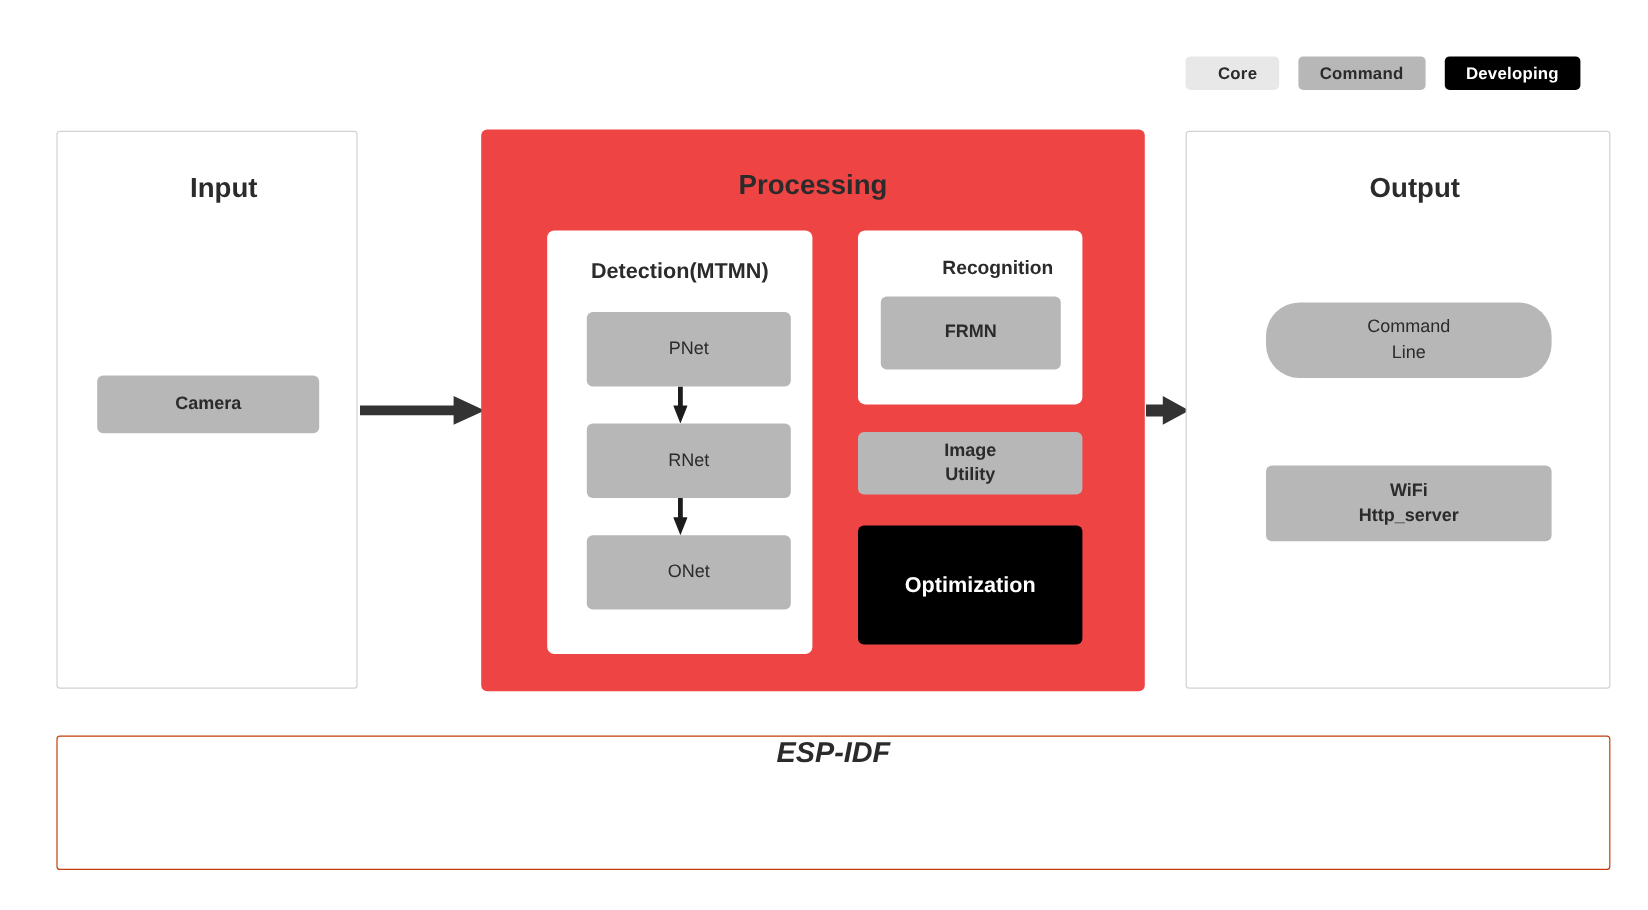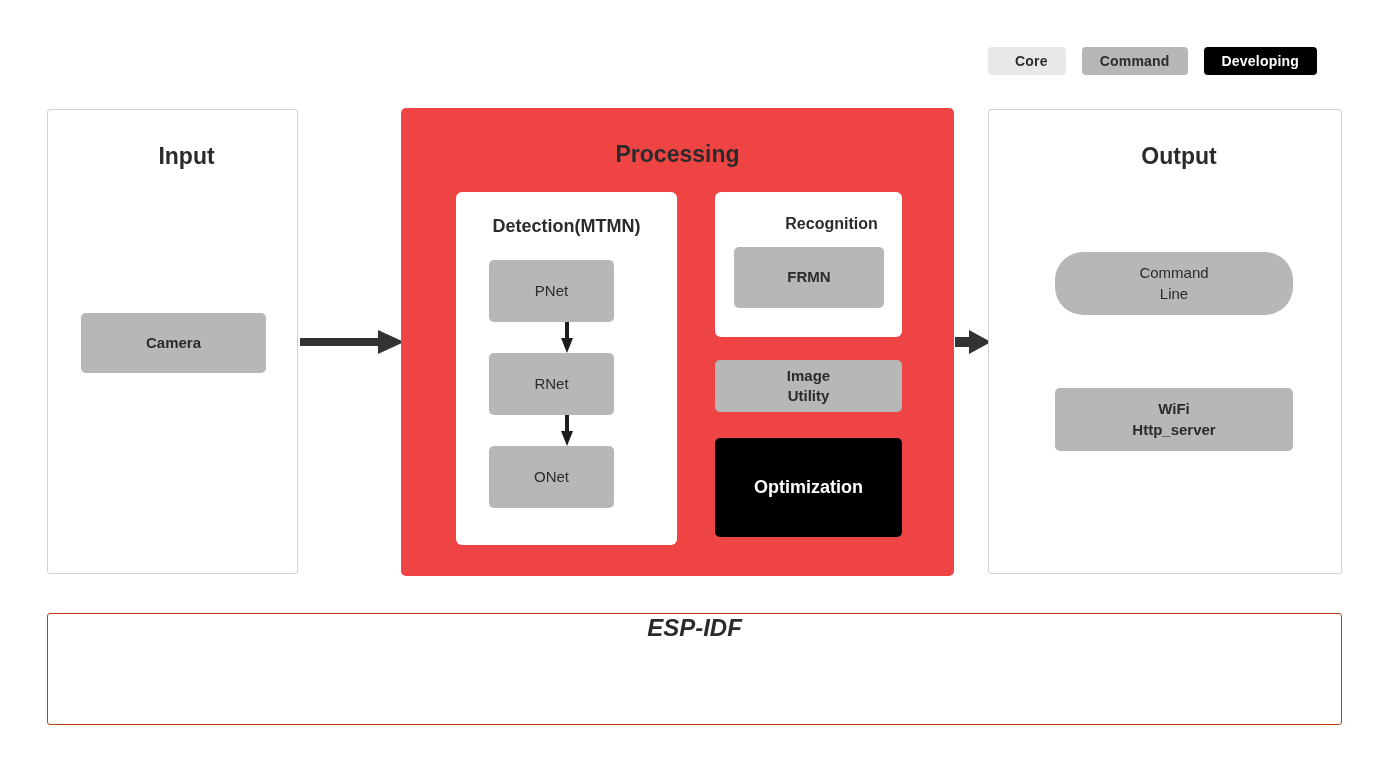--- a/index.html
+++ b/index.html
@@ -82,39 +82,39 @@
     text-align: center;
     font-size: 15px;
     font-weight: bold;
     line-height: 1.35;
     white-space: pre-line;
   }
   .box-released  { background: #b7b7b7; color: #2b2b2b; }
   .box-developing{ background: #000000; color: #ffffff; }
 
   
-  #camera-box { left: 33px; top: 203px; width: 185px; height: 60px; }
+  #camera-box { left: 33px; top: 203px; width: 185px; height: 48px; }
 
   
   #detection-card {
     position: absolute;
     left: 55px; top: 84px; width: 221px; height: 353px;
     background: #ffffff;
     border-radius: 6px;
     box-sizing: border-box;
   }
   #detection-card .card-title {
     margin-top: 24px;
     text-align: center;
     font-size: 18px;
     font-weight: bold;
     color: #2b2b2b;
   }
   .net-box {
-    left: 33px; width: 125px; height: 62px;
+    left: 33px; width: 170px; height: 62px;
   }
   #pnet-box { top: 68px; }
   #rnet-box { top: 161px; }
   #onet-box { top: 254px; }
   .net-box { font-weight: normal; font-size: 15px; }
 
   .vert-arrow {
     position: absolute;
     left: 105px;
     width: 12px;

